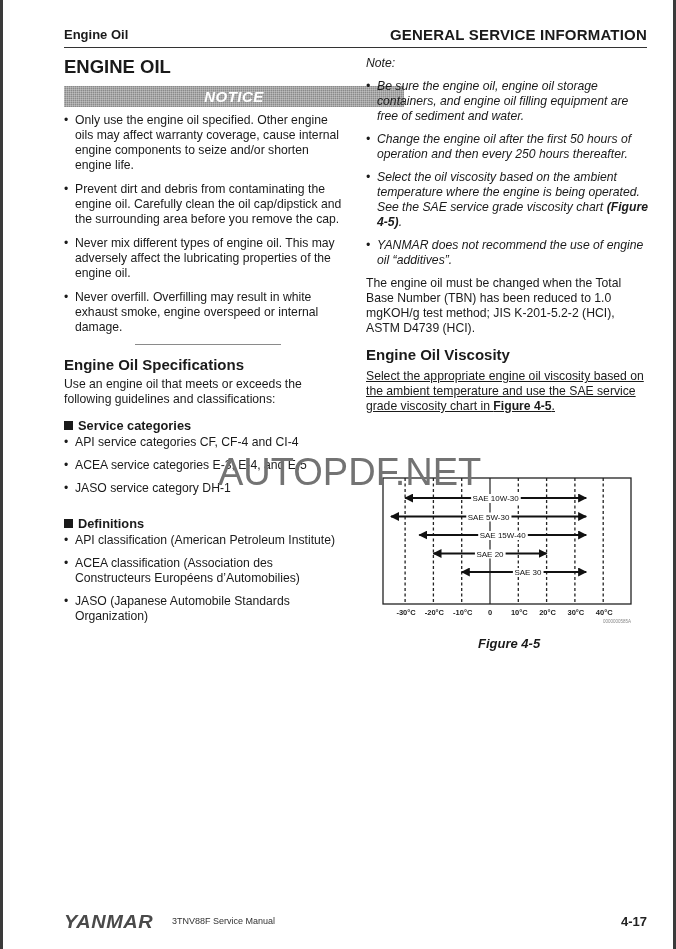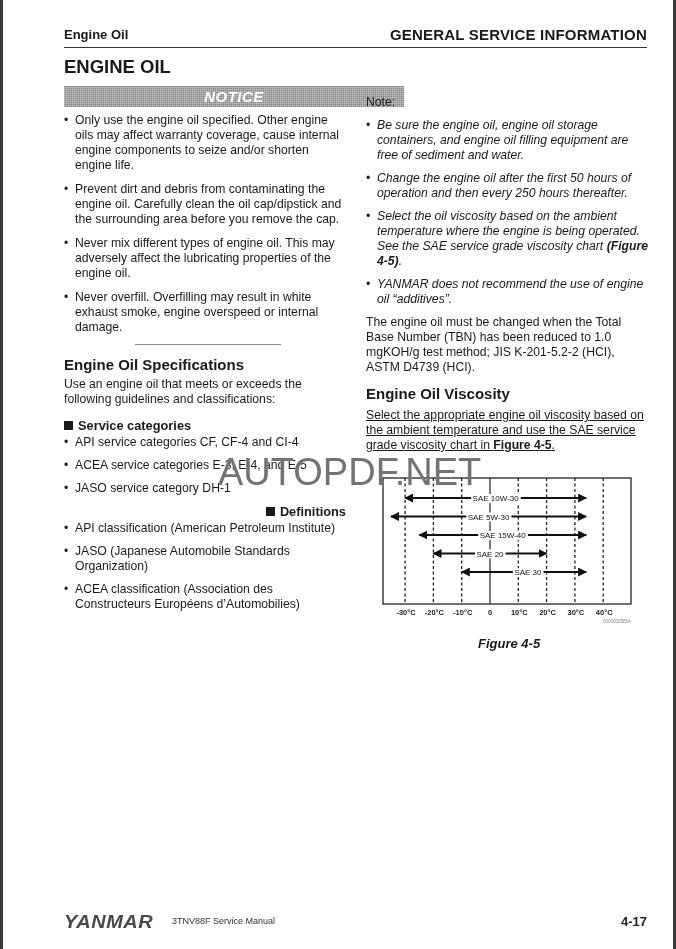--- a/index.html
+++ b/index.html
@@ -36,25 +36,25 @@
   .divider { width: 146px; height: 1px; background: #8a8a8a; margin: 4px 0 0 71px; }
   h2 { margin: 0; font-size: 15px; font-weight: bold; line-height: 18px; }
   h3 { margin: 0; font-size: 12.8px; font-weight: bold; line-height: 15px; }
   h3 .sq { display: inline-block; width: 9px; height: 9px; background: #1a1a1a; margin-right: 5px; vertical-align: 0px; }
   p { margin: 0; font-size: 12.2px; line-height: 15px; }
   .spec-title { margin-top: 11px; }
   .spec-intro { margin-top: 3px; }
   .svc-head { margin-top: 11px; }
   .svc-list { margin-top: 2px; }
   .svc-list li { margin-bottom: 8px; }
-  .def-head { margin-top: 8px; text-align: right; }
+  .def-head { margin-top: 20px; }
   .def-list { margin-top: 2px; }
   .def-list li { margin-bottom: 8px; }
 
-  .note-label { font-size: 12.2px; line-height: 15px; margin-top: 39px; }
+  .note-label { font-style: italic; font-size: 12.2px; line-height: 15px; }
   .note-list { margin-top: 8px; font-style: italic; }
   .note-list li { margin-bottom: 8px; }
   .add-head { margin-top: 5px; padding-left: 17px; text-indent: -17px; }
   .add-head .sq { display: inline-block; width: 9px; height: 9px; background: #1a1a1a; margin-right: 8px; }
   .add-body { margin-top: 0; }
   .visc-title { margin-top: 10px; }
   .visc-intro { margin-top: 5px; text-decoration: underline; }
 
   .chart-wrap { position: absolute; left: 378px; top: 474px; width: 262px; height: 150px; }
   .fig-caption { position: absolute; left: 478px; top: 636px; font-size: 13px; font-weight: bold; font-style: italic; }
@@ -95,22 +95,22 @@
   <h3 class="svc-head"><span class="sq"></span><span>Service categories</span></h3>
   <ul class="svc-list">
     <li>API service categories CF, CF-4 and CI-4</li>
     <li>ACEA service categories E-3, E-4, and E-5</li>
     <li>JASO service category DH-1</li>
   </ul>
 
   <h3 class="def-head"><span class="sq"></span><span>Definitions</span></h3>
   <ul class="def-list">
     <li>API classification (American Petroleum Institute)</li>
+    <li>ACEA classification (Association des Constructeurs Européens d’Automobilies)</li>
     <li>JASO (Japanese Automobile Standards Organization)</li>
-    <li>ACEA classification (Association des Constructeurs Européens d’Automobilies)</li>
   </ul>
 </div>
 
 <div class="col col-right">
   <div class="note-label">Note:</div>
   <ul class="note-list">
     <li>Be sure the engine oil, engine oil storage containers, and engine oil filling equipment are free of sediment and water.</li>
     <li>Change the engine oil after the first 50 hours of operation and then every 250 hours thereafter.</li>
     <li><span>Select the oil viscosity based on the ambient temperature where the engine is being operated. See the SAE service grade viscosity chart </span><b>(Figure 4-5)</b><span>.</span></li>
     <li>YANMAR does not recommend the use of engine oil “additives”.</li>

